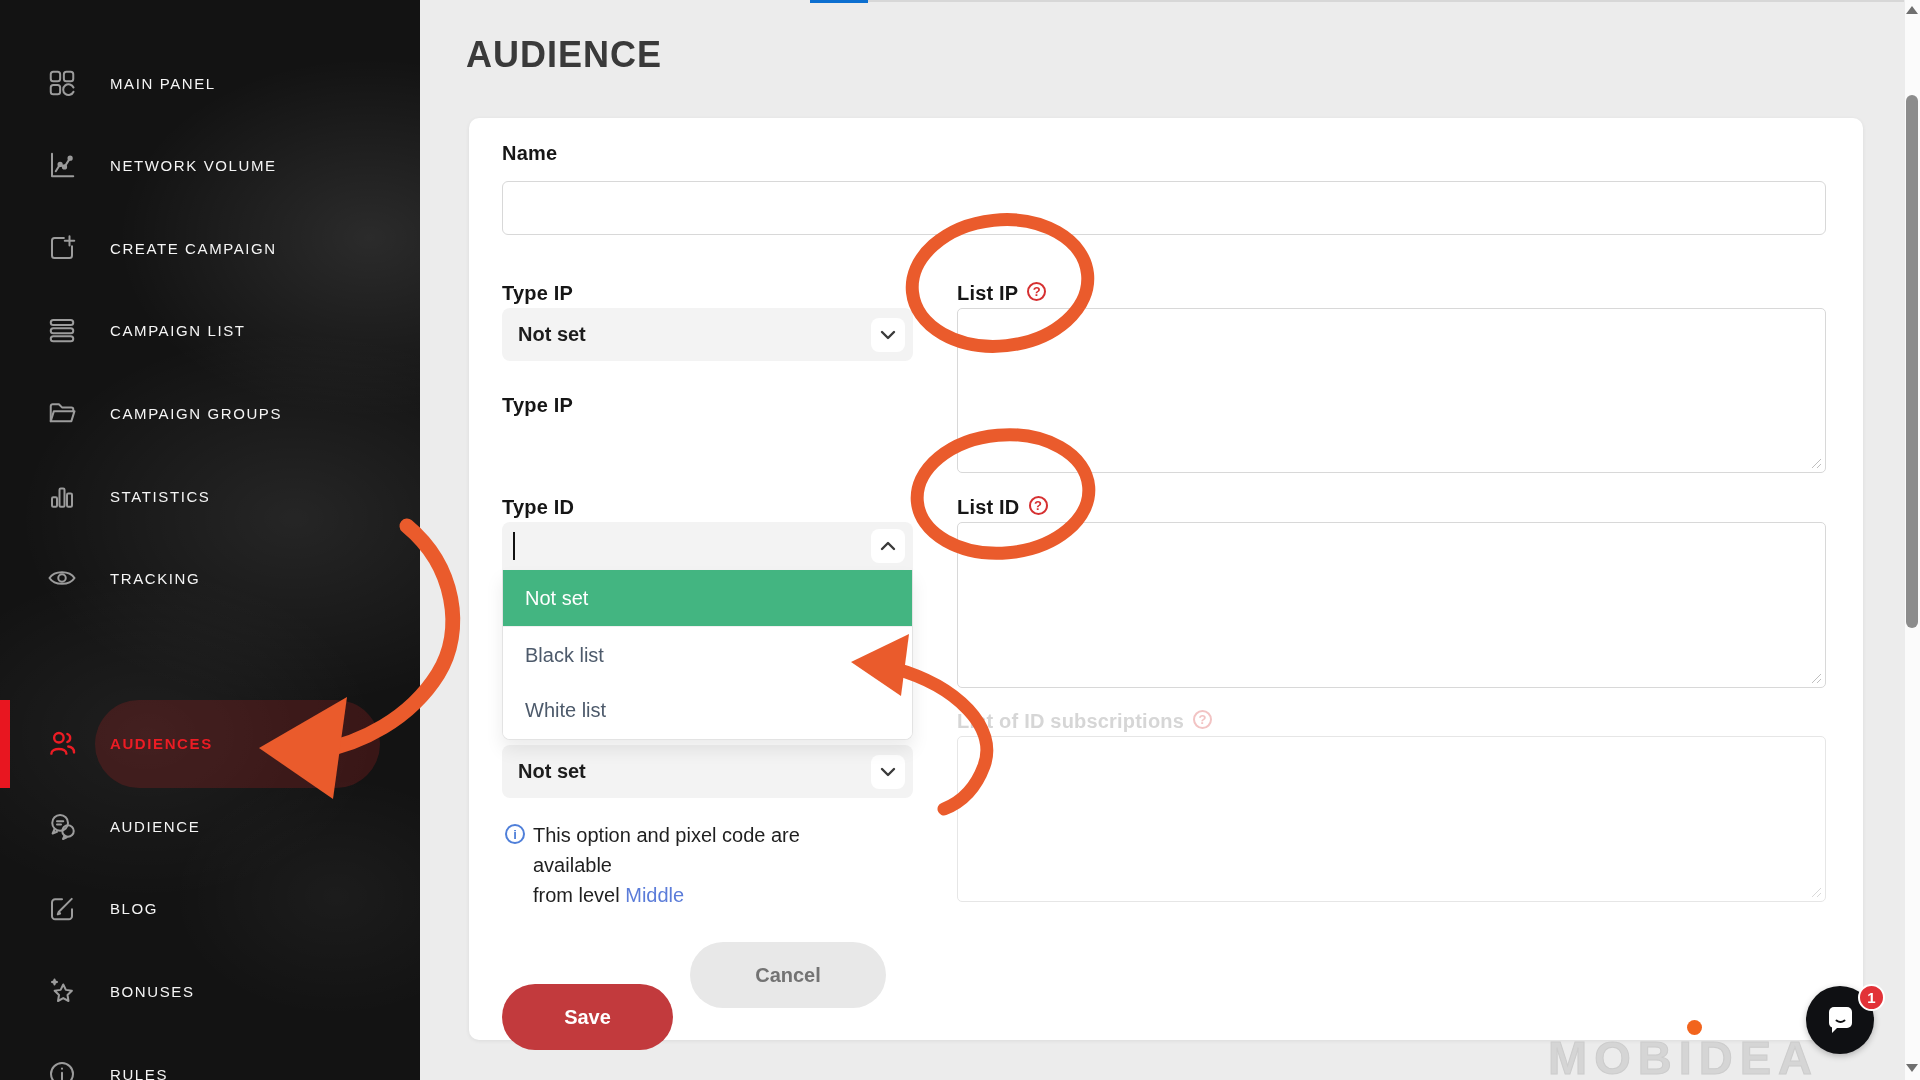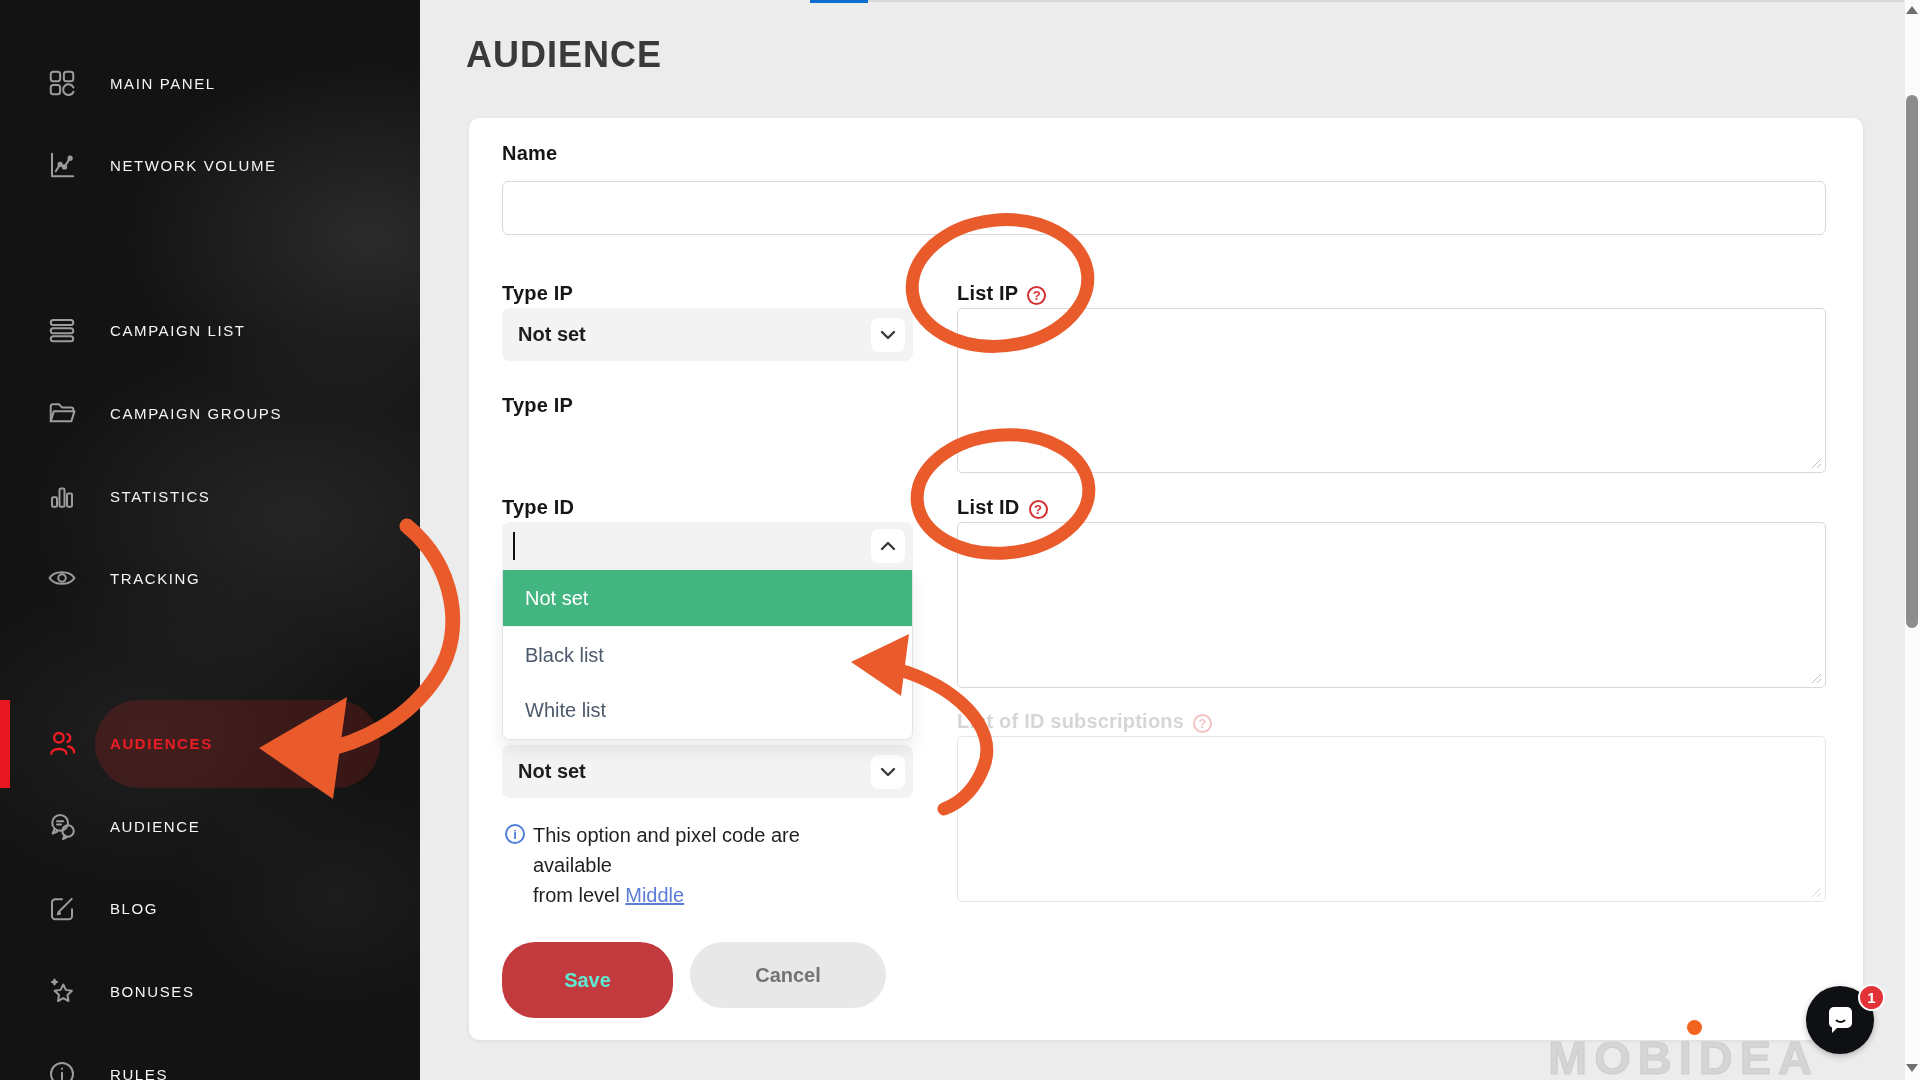--- a/index.html
+++ b/index.html
@@ -28,21 +28,21 @@
   .nav-icon svg { width:30px; height:30px; stroke:#9c9c9c; fill:none; stroke-width:1.6; stroke-linecap:round; stroke-linejoin:round; }
   .nav-label { color:#f5f5f5; font-size:15px; letter-spacing:1.6px; font-weight:500; white-space:nowrap; }
   .nav-item.active .nav-label { color:#ec1c24; font-weight:700; }
   .nav-item.active svg { stroke:#ec1c24; stroke-width:1.9; }
 
   
   .page-title { left:466px; top:34px; font-size:36px; font-weight:700; color:#3a3a3a; letter-spacing:1px; z-index:5;}
   .card { left:469px; top:118px; width:1394px; height:922px; background:#fff; border-radius:10px;
     box-shadow:0 1px 4px rgba(0,0,0,.07); z-index:5; }
 
-  .field-label { position:absolute; font-size:20px; font-weight:700; color:#161616; letter-spacing:.2px; display:flex; align-items:flex-end; gap:9px;}
+  .field-label { position:absolute; font-size:20px; font-weight:700; color:#161616; letter-spacing:.2px; display:flex; align-items:flex-start; gap:9px;}
   .help-icon { width:19px; height:19px; border:2px solid #d63031; border-radius:50%; color:#d63031;
     font-size:13px; font-weight:700; display:flex; align-items:center; justify-content:center; }
   .field-label.disabled { color:#d6d6d6; }
   .field-label.disabled .help-icon { border-color:#f2c3c3; color:#f2c3c3; }
 
   .text-input { position:absolute; background:#fff; border:1px solid #d8d8d8; border-radius:6px; font-size:20px; padding:0 16px; color:#222; outline:none; }
 
   .select { position:absolute; background:#f3f3f3; border:none; border-radius:8px; display:flex; align-items:center; padding:0 16px; cursor:pointer;}
   .select .sel-value { font-size:20px; font-weight:700; color:#1d1d1d; }
   .chev-btn { position:absolute; right:8px; top:50%; transform:translateY(-50%); width:34px; height:34px; background:#fff; border-radius:8px;
@@ -59,24 +59,24 @@
   .caret-bar { position:absolute; left:11px; top:10px; width:2px; height:28px; background:#111; }
   .dropdown { position:absolute; left:33px; top:452px; width:411px; height:170px; background:#fff;
     border:1px solid #e3e3e3; border-top:none; border-radius:0 0 8px 8px; box-shadow:0 10px 18px rgba(0,0,0,.08); z-index:8; overflow:hidden;}
   .opt { height:56.4px; display:flex; align-items:center; padding:0 22px; font-size:20px; color:#4d5a6b; cursor:pointer; background:#fff;}
   .opt.green { background:#43b581; color:#fff; font-weight:500; }
 
   
   .info-icon { position:absolute; left:36px; top:706px; width:20px; height:20px; border:2px solid #4f7fd9; border-radius:50%;
     color:#4f7fd9; font-size:13px; font-weight:700; display:flex; align-items:center; justify-content:center; font-style:normal;}
   .info-text { position:absolute; left:64px; top:702px; width:330px; font-size:20px; line-height:30px; color:#1f1f1f; }
-  .info-text a { color:#5b7cd9; text-decoration:underline; cursor:pointer; }
+  .info-text a { color:#5b7cd9; cursor:pointer; }
 
   .btn { position:absolute; border:none; border-radius:33px; font-family:"Liberation Sans",sans-serif; font-size:20px; cursor:pointer; }
-  .btn-save { left:33px; top:824px; width:171px; height:76px; background:#c23a3d; color:#5eead4; font-weight:700; }
+  .btn-save { left:33px; top:866px; width:171px; height:66px; background:#c23a3d; color:#ffffff; font-weight:700; }
   .btn-cancel { left:221px; top:824px; width:196px; height:66px; background:#e8e8e8; color:#737373; font-weight:600; }
 
   
   .watermark { left:1548px; top:1030px; font-size:47px; font-weight:700; letter-spacing:7px; color:#d5d5d5;
     -webkit-text-stroke:1px #cccccc; z-index:6; }
   .wm-dot { left:1687px; top:1020px; width:15px; height:15px; border-radius:50%; background:#f2641d; z-index:7;}
   .chat-btn { left:1806px; top:986px; width:68px; height:68px; border-radius:50%; background:#0f1013; z-index:60;
     display:flex; align-items:center; justify-content:center; cursor:pointer; box-shadow:0 2px 6px rgba(0,0,0,.25);}
   .chat-badge { left:1858px; top:984px; width:27px; height:27px; border-radius:50%; background:#e23238; color:#fff;
     font-size:15px; font-weight:700; display:flex; align-items:center; justify-content:center; z-index:61; border:2px solid #fff;}
@@ -108,20 +108,27 @@
   </div>
   <div class="nav-item" style="top:150px">
     <span class="nav-icon"><svg viewBox="0 0 24 24">
           <path d="M4 3 V21 H21"></path>
           <path d="M7 17 L10.5 11.5 L14 13.5 L18.5 6.5"></path>
           <circle cx="10.5" cy="11.5" r="1.3"></circle>
           <circle cx="14" cy="13.5" r="1.3"></circle>
           <circle cx="18.5" cy="6.5" r="1.3"></circle>
         </svg></span>
     <span class="nav-label">NETWORK VOLUME</span>
+  </div>
+  <div class="nav-item" style="top:233px">
+    <span class="nav-icon"><svg viewBox="0 0 24 24">
+          <path d="M13.5 4 H6 a2 2 0 0 0 -2 2 v12 a2 2 0 0 0 2 2 h12 a2 2 0 0 0 2 -2 V10.5"></path>
+          <path d="M18 2.5 v7.5 M14.2 6.2 h7.6"></path>
+        </svg></span>
+    <span class="nav-label">CREATE CAMPAIGN</span>
   </div>
   <div class="nav-item" style="top:315px">
     <span class="nav-icon"><svg viewBox="0 0 24 24">
           <rect x="3" y="4" width="18" height="4" rx="2"></rect>
           <rect x="3" y="10.5" width="18" height="4" rx="2"></rect>
           <rect x="3" y="17" width="18" height="4" rx="2"></rect>
         </svg></span>
     <span class="nav-label">CAMPAIGN LIST</span>
   </div>
   <div class="nav-item" style="top:398px">

